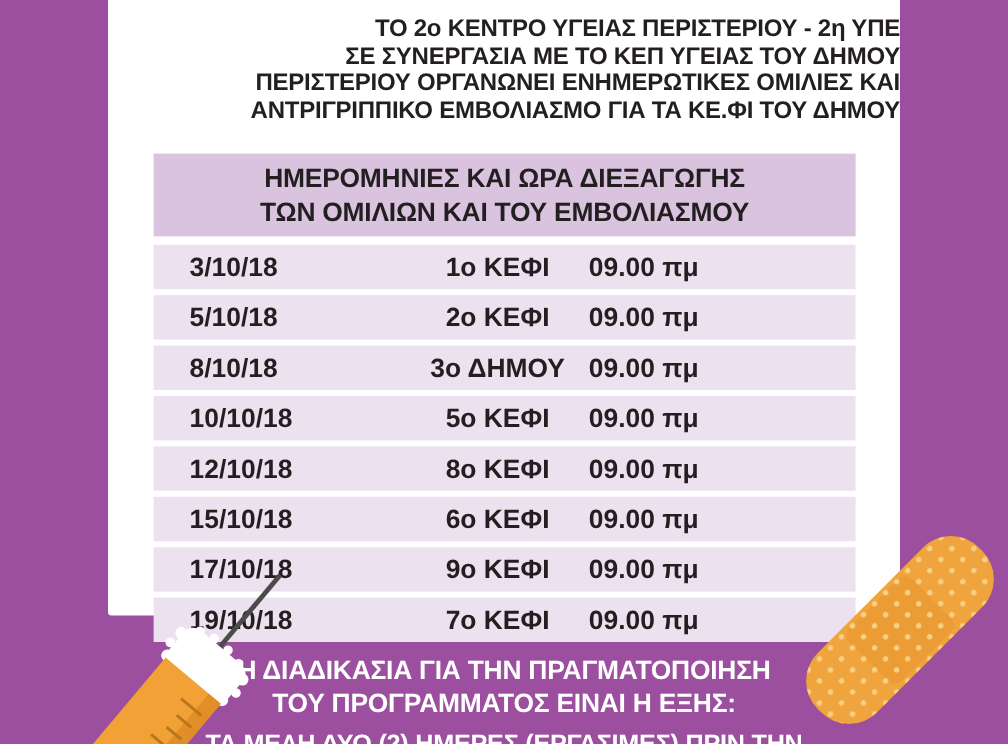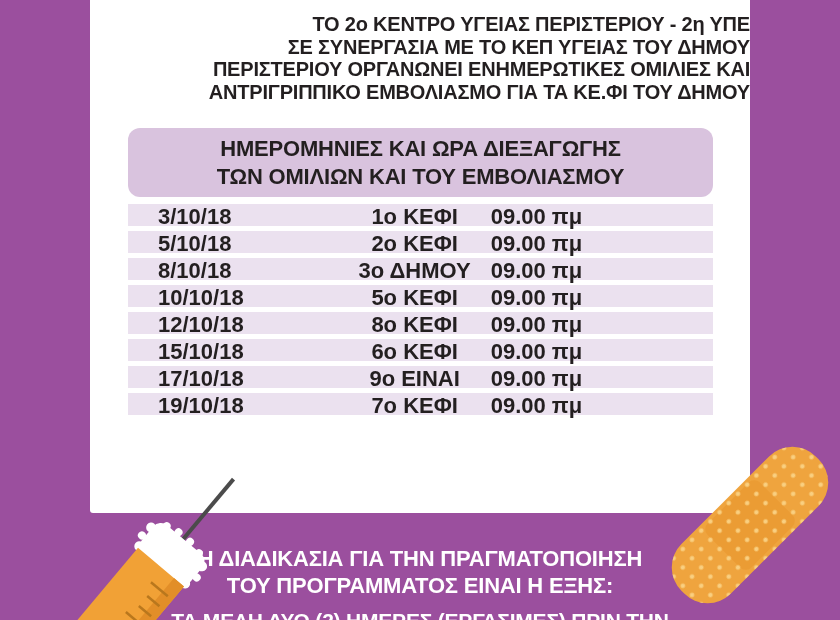--- a/index.html
+++ b/index.html
@@ -42,24 +42,23 @@
     display: flex;
     flex-direction: column;
     justify-content: center;
     text-align: center;
     font-weight: bold;
     font-size: 22px;
     line-height: 28px;
     letter-spacing: -0.2px;
     color: #231f20;
     margin-bottom: 7px;
-    border-radius: 12px;
   }
   .t-row {
-    height: 22px;
+    height: 37px;
     margin-bottom: 5px;
     background: #ebe1ef;
     display: grid;
     grid-template-columns: 36% 26% 38%;
     align-items: center;
     font-size: 22px;
     font-weight: bold;
     color: #231f20;
   }
   .c-date { padding-left: 30px; }
@@ -148,21 +147,21 @@
             <span class="c-loc">8ο ΚΕΦΙ</span>
             <span class="c-time">09.00 πμ</span>
           </div>
           <div class="t-row">
             <span class="c-date">15/10/18</span>
             <span class="c-loc">6ο ΚΕΦΙ</span>
             <span class="c-time">09.00 πμ</span>
           </div>
           <div class="t-row">
             <span class="c-date">17/10/18</span>
-            <span class="c-loc">9ο ΕΙΝΑΙ</span>
+            <span class="c-loc">9ο ΚΕΦΙ</span>
             <span class="c-time">09.00 πμ</span>
           </div>
           <div class="t-row">
             <span class="c-date">19/10/18</span>
             <span class="c-loc">7ο ΚΕΦΙ</span>
             <span class="c-time">09.00 πμ</span>
           </div>
         </div>
     </div>
 

